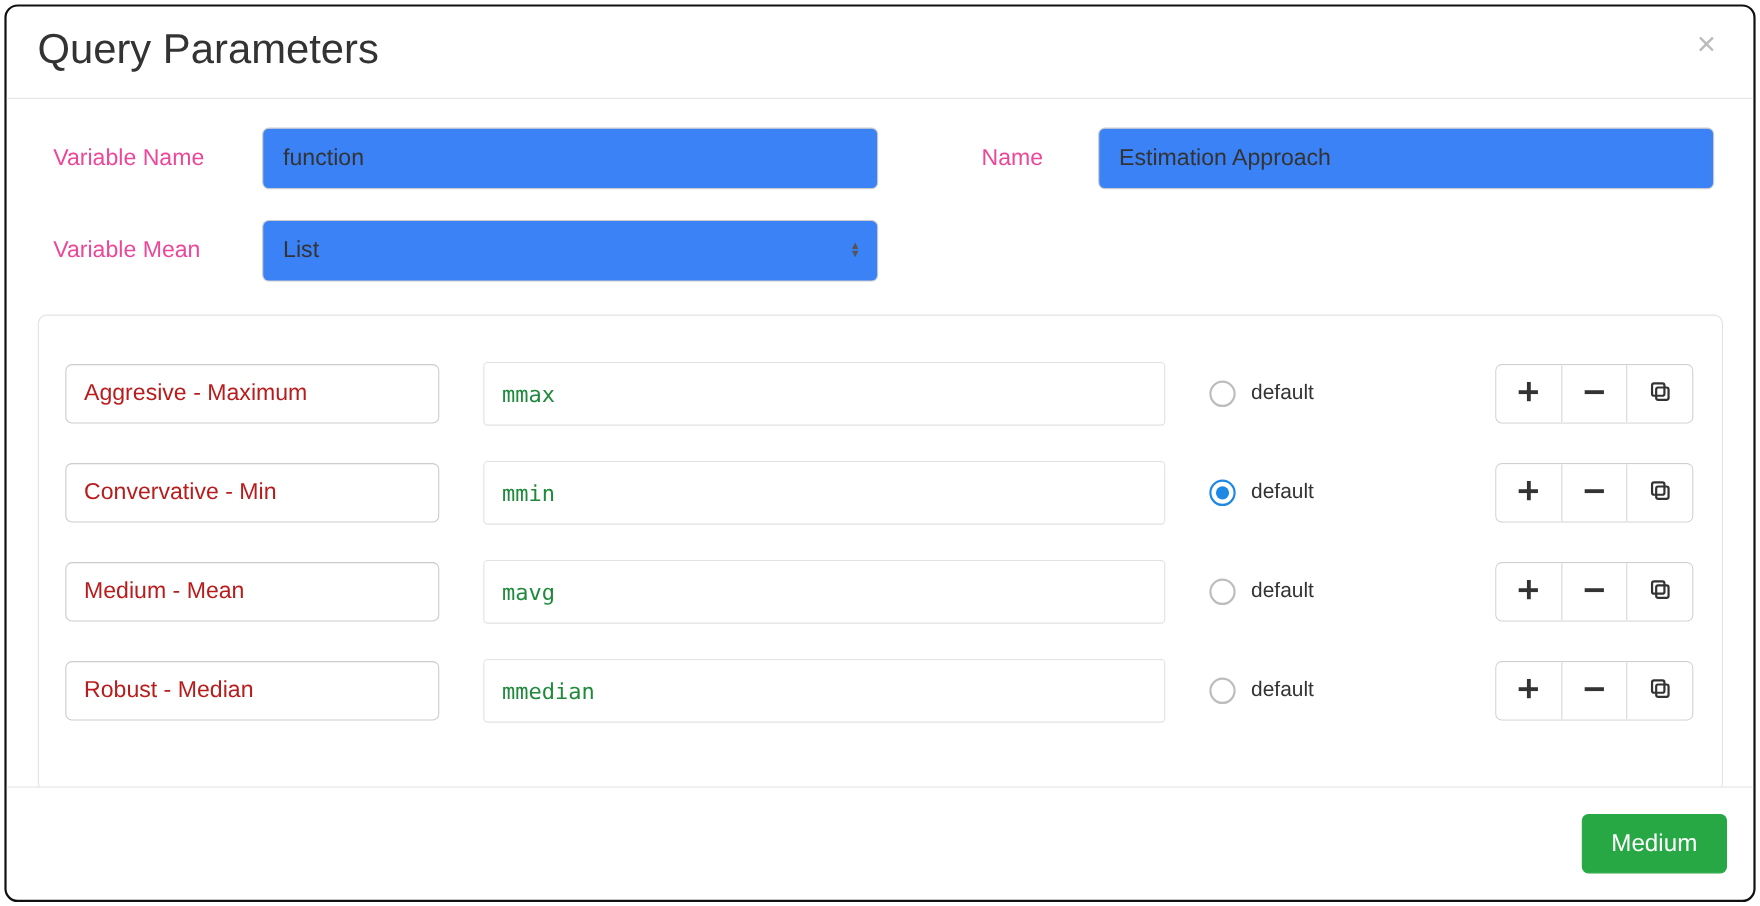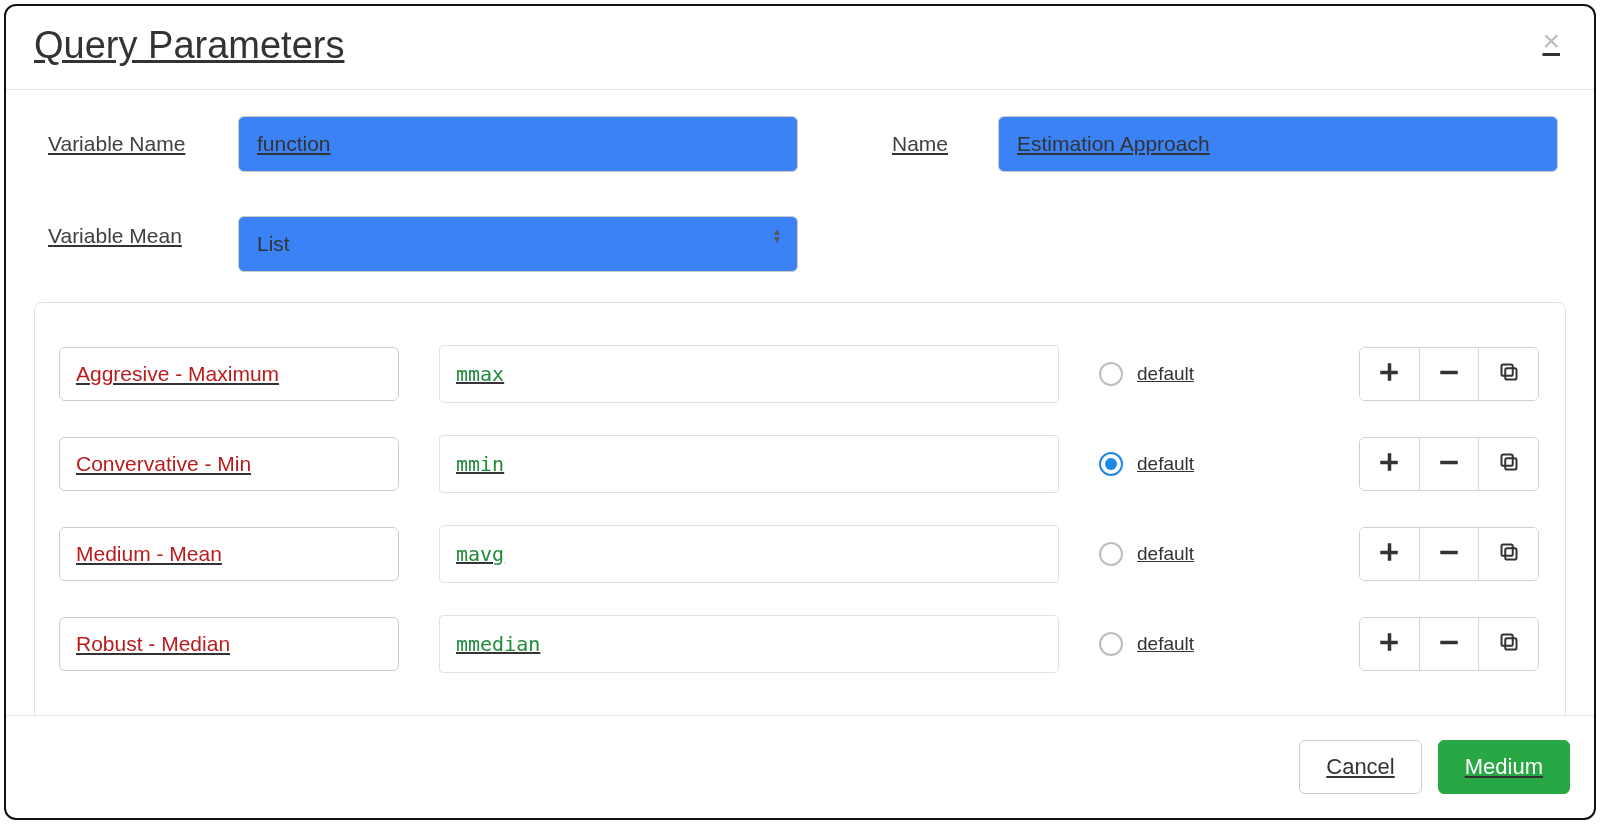--- a/index.html
+++ b/index.html
@@ -12,21 +12,20 @@
   }
   .modal-frame {
     position: absolute;
     left: 4px; top: 4px; width: 1592px; height: 816px;
     border: 2px solid #111;
     border-radius: 12px;
     overflow: hidden;
     background: #fff;
     display: flex;
     flex-direction: column;
-    text-decoration: underline;
   }
   .modal-header {
     padding: 18px 28px 22px 28px;
     border-bottom: 1px solid #e5e5e5;
     display: flex;
     align-items: flex-start;
     justify-content: space-between;
   }
   .modal-title {
     font-size: 38px;
@@ -50,36 +49,36 @@
   .top-form {
     display: grid;
     grid-template-columns: 190px 560px 200px 560px;
     column-gap: 0;
     row-gap: 28px;
     align-items: center;
     padding-left: 14px;
   }
   .top-form .lbl {
     font-size: 21px;
-    color: #404040;
+    color: #ec4899;
   }
   .top-form .lbl-right { text-align: right; padding-right: 50px; }
   .textinput {
     width: 100%;
     height: 56px;
     border: 1px solid #ccc;
     border-radius: 6px;
     padding: 16px 18px;
     font-size: 21px;
     color: #333;
     background: #3b82f6;
     outline: none;
   }
   .select-wrap { position: relative; }
-  .select-wrap .textinput { padding-right: 44px; margin-top: 16px; }
+  .select-wrap .textinput { padding-right: 44px; }
   .select-caret {
     position: absolute;
     right: 16px; top: 50%; transform: translateY(-50%);
     display: flex; flex-direction: column; gap: 0px;
     font-size: 10px; color: #555;
     pointer-events: none;
   }
   .select-caret span { line-height: 8px; }
   .list-panel {
     margin-top: 30px;
@@ -325,17 +324,16 @@
                   <rect x="2" y="2" width="9" height="9" rx="1.5"></rect>
                 </svg></span>
             </div>
           </div>
         </div>
       </div>
 
   </div>
 
   <div class="modal-footer">
-    <div class="btn btn-default">Cancel</div>
     <div class="btn btn-accept">Medium</div>
   </div>
 
 </div>
 
 </body></html>

